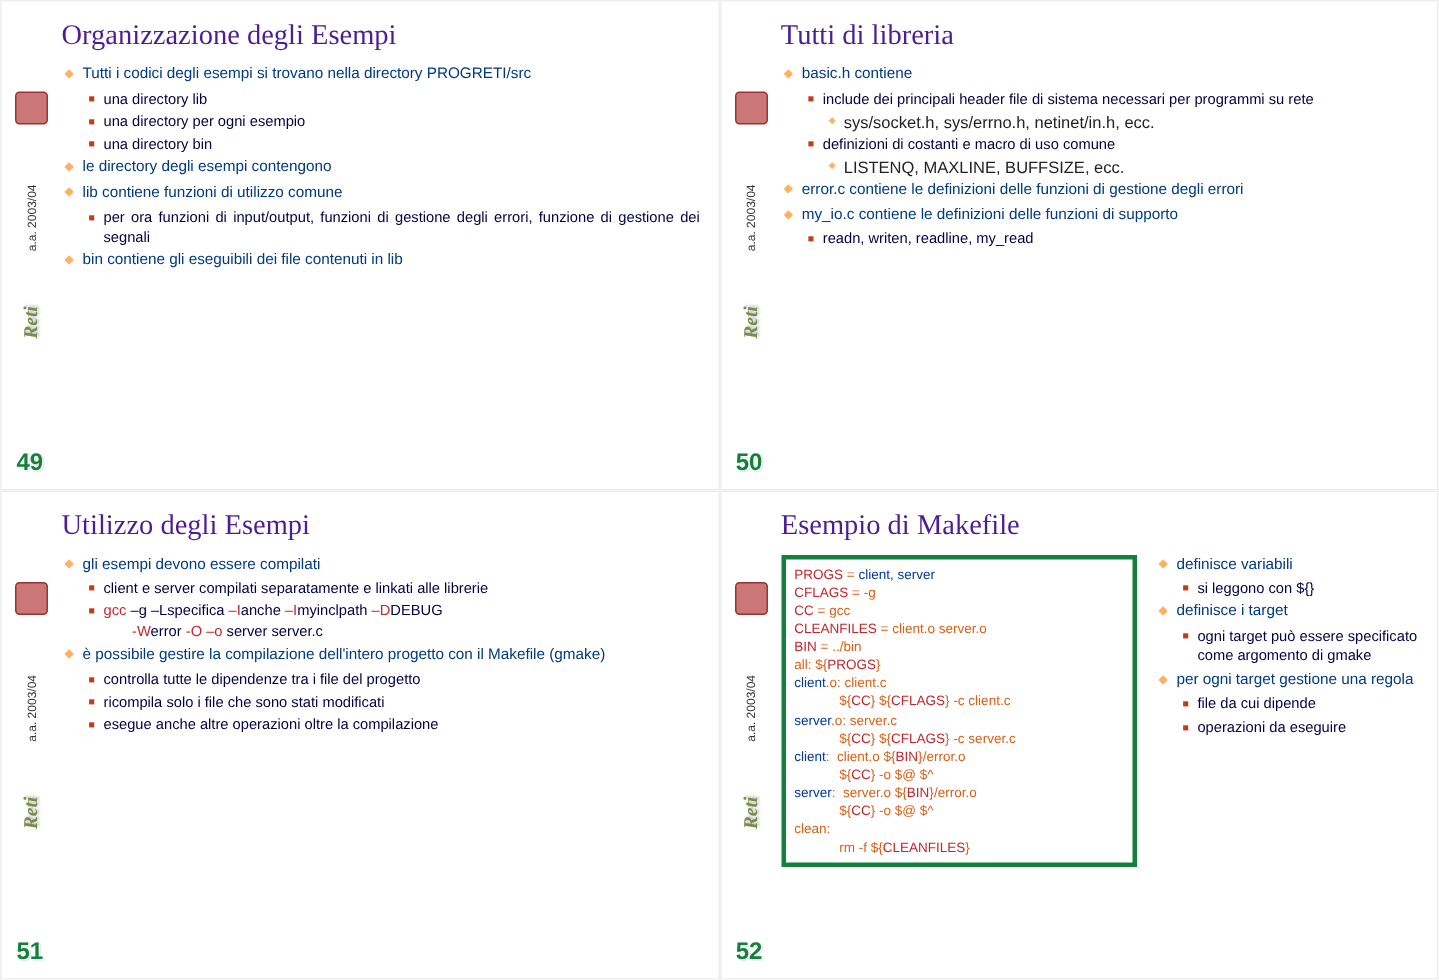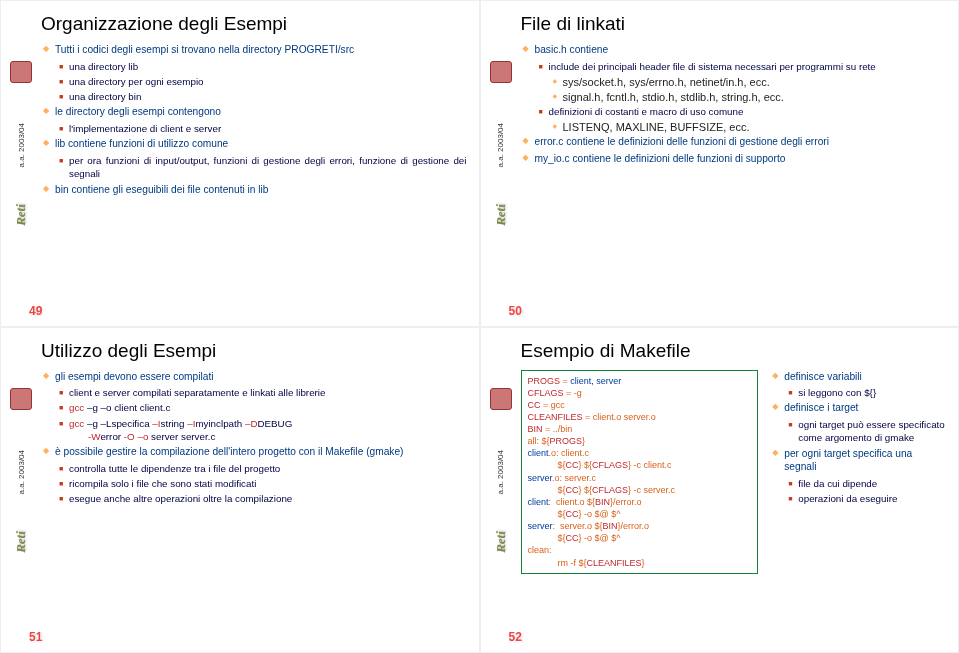--- a/index.html
+++ b/index.html
@@ -57,30 +57,30 @@
     font-weight: bold;
     font-size: 13px;
     color: #7a8a4a;
     text-shadow: 1px 1px 2px #bbb;
     transform: rotate(-90deg);
     margin-top: 20px;
     white-space: nowrap;
   }
   .pageno {
     position: absolute;
-    left: 28px;
+    left: 10px;
     bottom: 8px;
-    font-size: 12px;
+    font-size: 16px;
     font-weight: bold;
-    color: #ef4444;
+    color: #15803d;
     text-shadow: 1px 1px 0 #fff, 1px 1px 1px #999;
   }
   h2.title {
-    color: #000000;
-    font-family: Liberation Sans, sans-serif;
+    color: #4c1d95;
+    font-family: Liberation Serif, serif;
     font-weight: normal;
     font-size: 19px;
     margin: 0 0 8px 0;
   }
   .content {
     font-size: 10.2px;
     color: #222;
     line-height: 1.35;
   }
   ul { margin: 0; padding-left: 18px; }
@@ -112,21 +112,21 @@
     left: 0;
     color: #ffb060;
     font-size: 6px;
     top: 2px;
   }
   .justify { text-align: justify; }
   .red { color: #c0272d; }
   .row { display: flex; gap: 12px; }
   .col { flex: 1 1 0; }
   .makefile-box {
-    border: 1px solid #15803d;
+    border: 3px solid #15803d;
     padding: 4px 6px;
     font-size: 9px;
     line-height: 1.35;
     color: #d86018;
     font-family: Verdana, sans-serif;
     white-space: pre-wrap;
   }
   .makefile-box .c { color: #c0272d; }
   .makefile-box .b { color: #003a99; }
 </style>
@@ -146,74 +146,74 @@
     <div class="content">
       <ul class="b1">
         <li class="justify">Tutti i codici degli esempi si trovano nella directory PROGRETI/src</li>
         <ul class="b2">
           <li>una directory lib</li>
           <li>una directory per ogni esempio</li>
           <li>una directory bin</li>
         </ul>
         <li>le directory degli esempi contengono</li>
         <ul class="b2">
-          <li>l'implementazione di client e server</li>
         </ul>
         <li>lib contiene funzioni di utilizzo comune</li>
         <ul class="b2">
           <li class="justify">per ora funzioni di input/output, funzioni di gestione degli errori, funzione di gestione dei segnali</li>
         </ul>
         <li>bin contiene gli eseguibili dei file contenuti in lib</li>
       </ul>
     </div>
   </div>
 
   <div class="slide">
     <div class="side-rail">
       <div class="crest"></div>
       <div class="year">a.a. 2003/04</div>
       <div class="reti">Reti</div>
     </div>
     <div class="pageno">50</div>
-    <h2 class="title">File di linkati</h2>
+    <h2 class="title">Tutti di libreria</h2>
     <div class="content">
       <ul class="b1">
         <li>basic.h contiene</li>
         <ul class="b2">
           <li>include dei principali header file di sistema necessari per programmi su rete</li>
           <ul class="b3">
             <li>sys/socket.h, sys/errno.h, netinet/in.h, ecc.</li>
-            <li>signal.h, fcntl.h, stdio.h, stdlib.h, string.h, ecc.</li>
           </ul>
           <li>definizioni di costanti e macro di uso comune</li>
           <ul class="b3">
             <li>LISTENQ, MAXLINE, BUFFSIZE, ecc.</li>
           </ul>
         </ul>
         <li>error.c contiene le definizioni delle funzioni di gestione degli errori</li>
         <li>my_io.c contiene le definizioni delle funzioni di supporto</li>
+        <ul class="b2">
+          <li>readn, writen, readline, my_read</li>
+        </ul>
       </ul>
     </div>
   </div>
 
   <div class="slide">
     <div class="side-rail">
       <div class="crest"></div>
       <div class="year">a.a. 2003/04</div>
       <div class="reti">Reti</div>
     </div>
     <div class="pageno">51</div>
     <h2 class="title">Utilizzo degli Esempi</h2>
     <div class="content">
       <ul class="b1">
         <li>gli esempi devono essere compilati</li>
         <ul class="b2">
           <li class="justify">client e server compilati separatamente e linkati alle librerie</li>
-          <li><span class="red">gcc</span><span> –g –o</span><span> client client.c</span></li>
-          <li><span class="red">gcc</span><span> –g –L</span><span>specifica </span><span class="red">–I</span><span>string </span><span class="red">–I</span><span>myinclpath </span><span class="red">–D</span><span>DEBUG</span><br>
+          <li><span class="red">gcc</span><span> –g –L</span><span>specifica </span><span class="red">–I</span><span>anche </span><span class="red">–I</span><span>myinclpath </span><span class="red">–D</span><span>DEBUG</span><br>
             &nbsp;&nbsp;&nbsp;&nbsp;&nbsp;&nbsp;&nbsp;<span class="red">-W</span><span>error </span><span class="red">-O –o</span><span> server server.c</span></li>
         </ul>
         <li class="justify"><span>è possibile gestire la compilazione dell'intero progetto con il Makefile (gmake)</span></li>
         <ul class="b2">
           <li>controlla tutte le dipendenze tra i file del progetto</li>
           <li>ricompila solo i file che sono stati modificati</li>
           <li>esegue anche altre operazioni oltre la compilazione</li>
         </ul>
       </ul>
     </div>
@@ -249,21 +249,21 @@
       <div class="col" style="flex:0.85">
         <ul class="b1">
           <li>definisce variabili</li>
           <ul class="b2">
               <li>si leggono con ${}</li>
             </ul>
           <li>definisce i target</li>
           <ul class="b2">
               <li>ogni target può essere specificato come argomento di gmake</li>
             </ul>
-          <li>per ogni target specifica una segnali</li>
+          <li>per ogni target gestione una regola</li>
           <ul class="b2">
             <li>file da cui dipende</li>
             <li>operazioni da eseguire</li>
           </ul>
         </ul>
       </div>
     </div>
   </div>
 
 </div>

